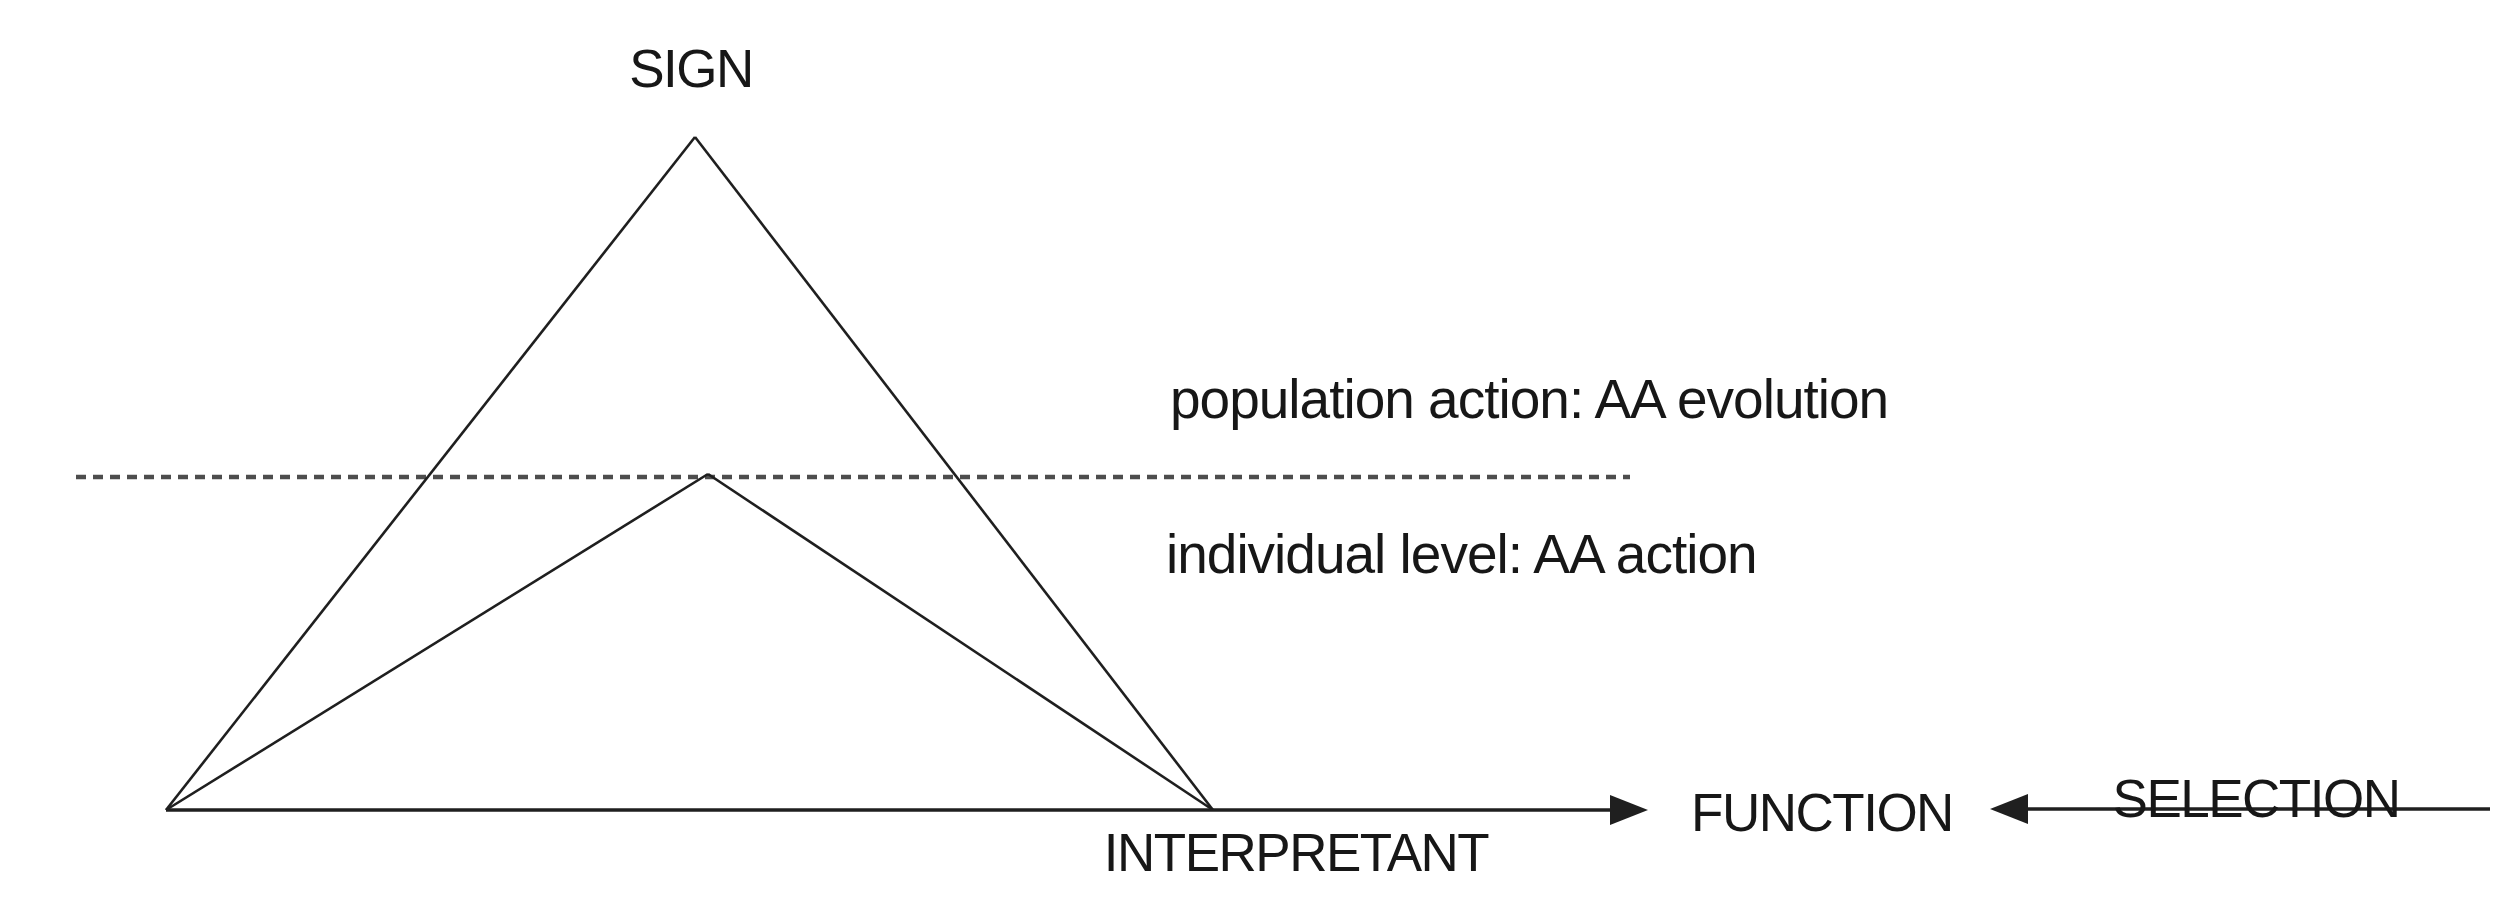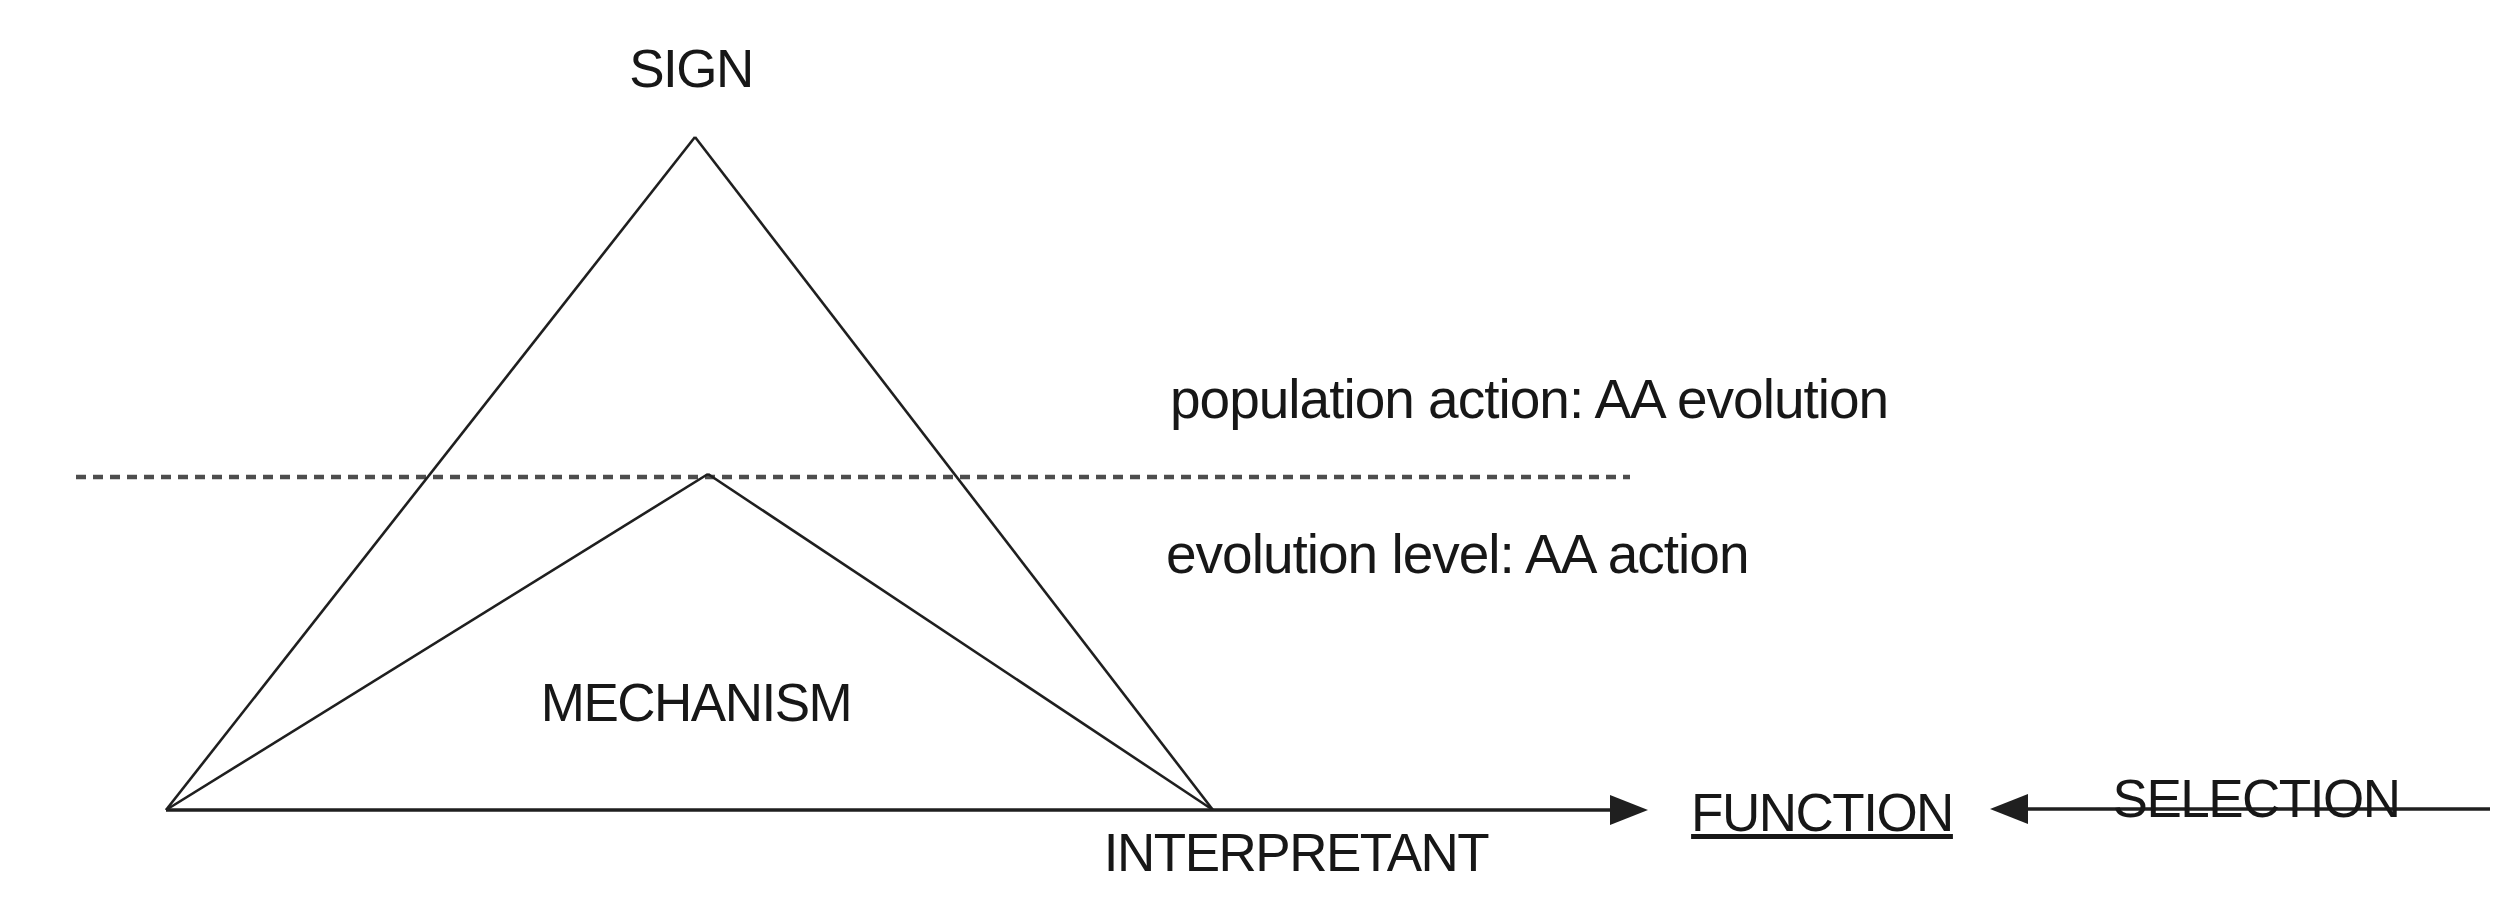--- a/index.html
+++ b/index.html
@@ -37,21 +37,21 @@
   .lbl.centered {
     transform: translateX(-50%);
   }
   
   .pos-sign          { left: 663px;  top: 42px;  }
   .pos-population    { left: 1142px; top: 372px; font-size: 55px; }
   .pos-individual    { left: 1138px; top: 527px; font-size: 55px; }
   .pos-mechanism     { left: 668px;  top: 676px; }
   .pos-object        { left: 46px;   top: 828px; }
   .pos-interpretant  { left: 1268px; top: 826px; }
-  .pos-function      { left: 1794px; top: 786px; text-decoration: underline; }
+  .pos-function      { left: 1794px; top: 786px; }
   .pos-selection     { left: 2228px; top: 772px; }
 </style>
 </head>
 <body>
 
 <div class="stage" style="background: rgb(255, 255, 255); color: rgb(23, 23, 23); margin-left: 28px;">
 
   <svg viewBox="0 0 2497 903">
 
     <line x1="48" y1="477" x2="1602" y2="477" stroke-width="4.5" stroke-dasharray="10 7" fill="none" stroke="#4d4d4d"></line>
@@ -66,23 +66,22 @@
     <polygon points="1620,810 1582,795 1582,825" fill="#1f1f1f"></polygon>
 
     <line x1="2462" y1="809" x2="1998" y2="809" stroke-width="3.5" fill="none" stroke="#1f1f1f"></line>
     <polygon points="1962,809 2000,794 2000,824" fill="#1f1f1f"></polygon>
   </svg>
 
   <div class="lbl caps centered pos-sign">SIGN</div>
 
   <div class="lbl pos-population">population action: AA evolution</div>
 
-  <div class="lbl pos-individual">evolution level: AA action</div>
+  <div class="lbl pos-individual">individual level: AA action</div>
 
-  <div class="lbl caps centered pos-mechanism">MECHANISM</div>
 
 
   <div class="lbl caps centered pos-interpretant">INTERPRETANT</div>
 
   <div class="lbl caps centered pos-function">FUNCTION</div>
 
   <div class="lbl caps centered pos-selection">SELECTION</div>
 
 </div>
 

